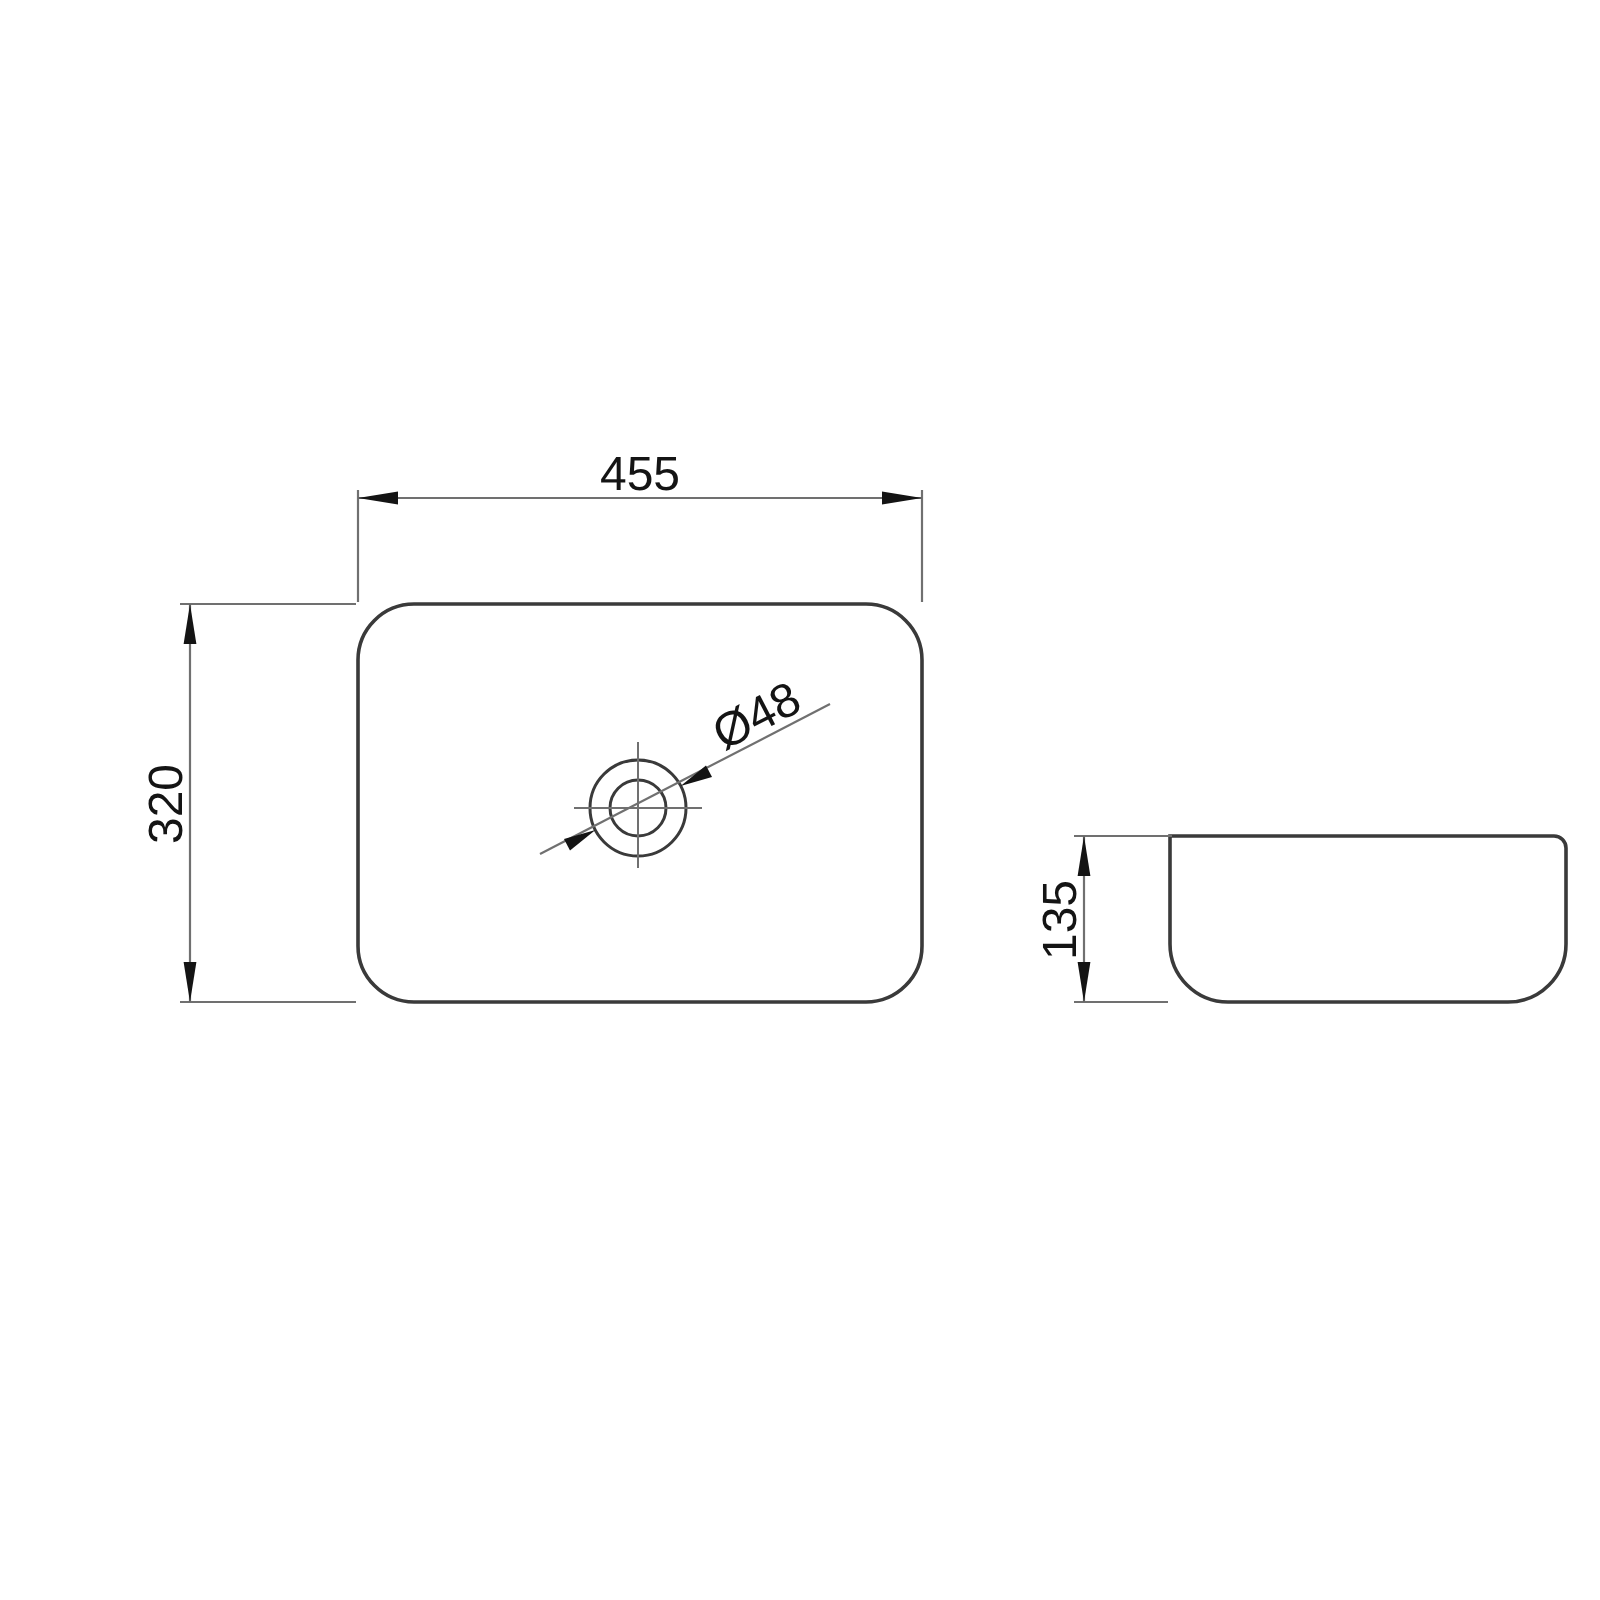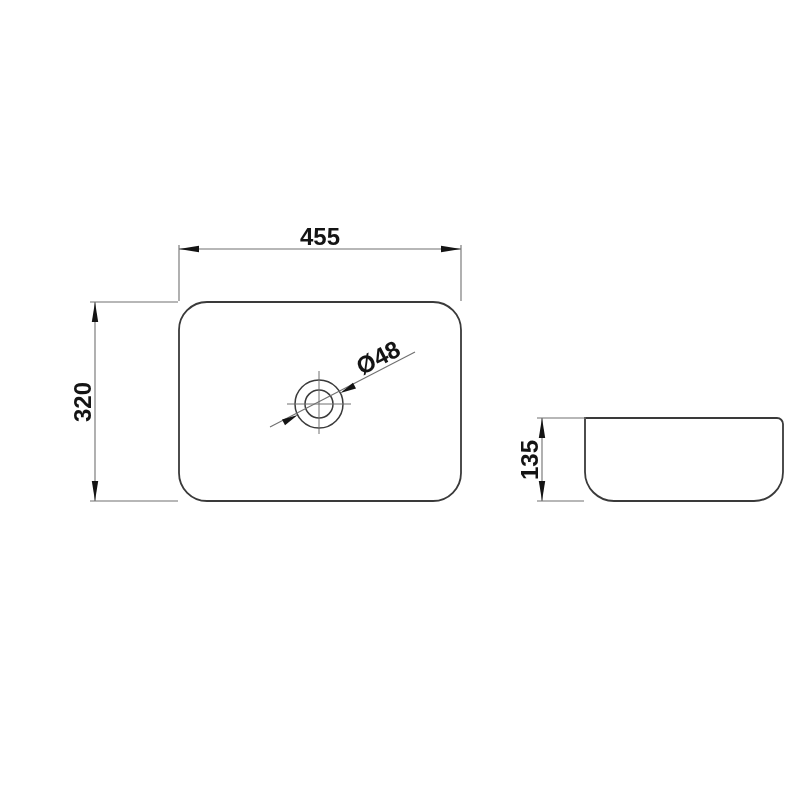--- a/index.html
+++ b/index.html
@@ -6,21 +6,20 @@
     margin: 0;
     padding: 0;
     background: var(--background, #ffffff);
   }
   .canvas {
     position: relative;
     width: 800px;
     height: 692px;
     background: var(--background, #ffffff);
     overflow: hidden;
-    font-weight: bold;
   }
   svg { display: block; }
 
   .object {
     fill: none;
     stroke: var(--object-line, #3a3a3a);
     stroke-width: 1.8px;
   }
   .object-thin {
     fill: none;

